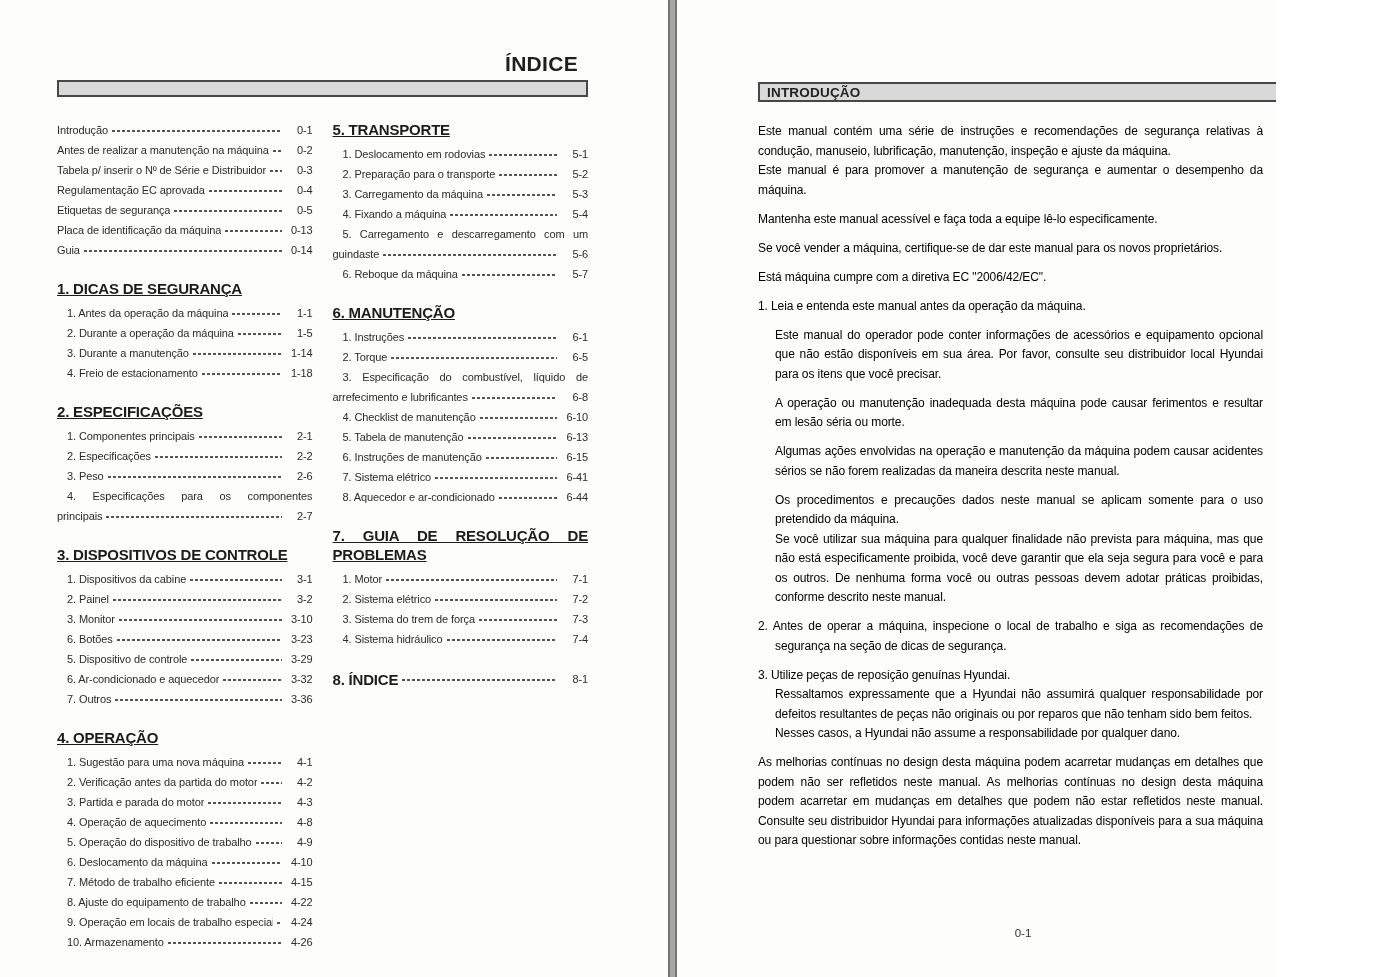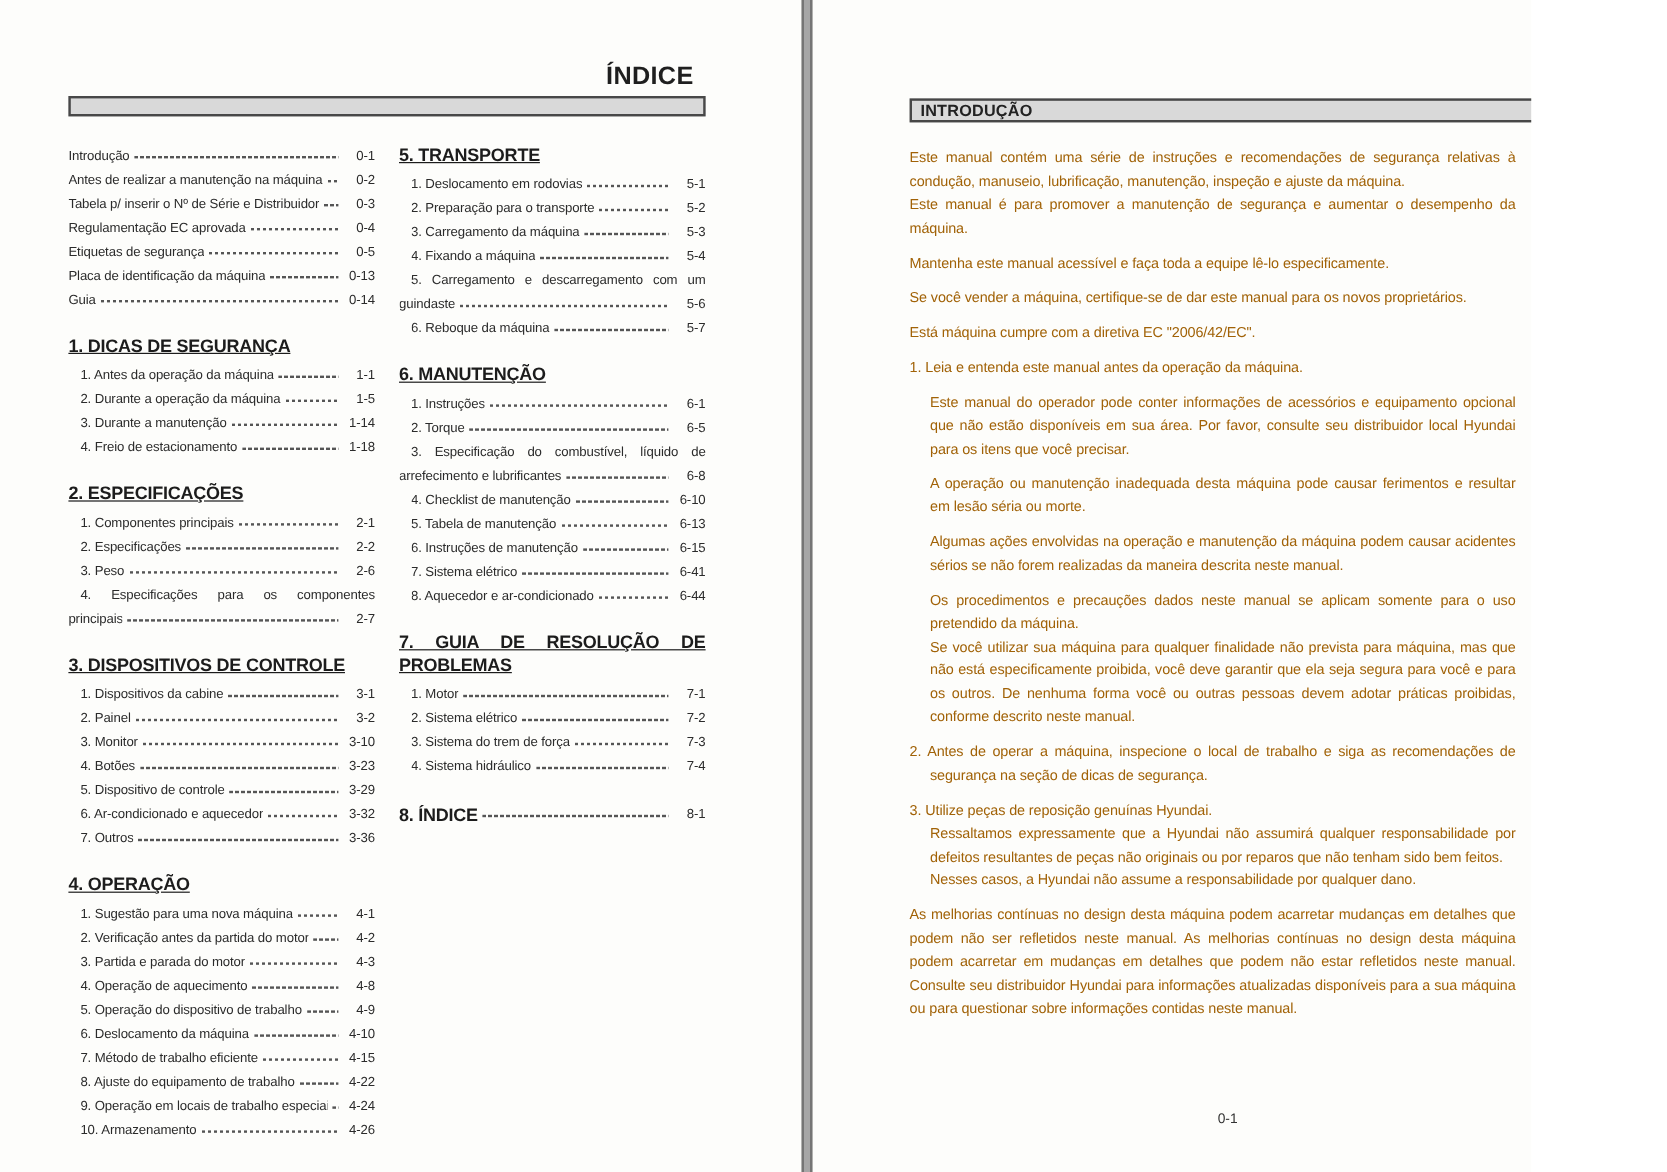--- a/index.html
+++ b/index.html
@@ -44,21 +44,21 @@
   }
   
   .right-page{position:absolute;left:758px;top:82px;width:530px;}
   .intro-bar{
     box-sizing:border-box;height:20px;background:#d9d9d9;border:2px solid #474747;
     padding:1px 0 0 7px;font-size:13.5px;font-weight:700;line-height:15px;
     letter-spacing:.2px;color:#222;
   }
   .intro-body{
     width:505px;margin-top:20px;font-size:12px;line-height:19.5px;
-    text-align:justify;letter-spacing:-.1px;color:#a16207;
+    text-align:justify;letter-spacing:-.1px;color:#000000;
   }
   .block{margin-bottom:9.5px;}
   .block.num{padding-left:17px;}
   .block.num > .part:first-child{text-indent:-17px;}
   .block.sub{padding-left:17px;}
   .page-num{
     position:absolute;left:993px;top:927px;width:60px;text-align:center;
     font-size:11.5px;color:#333;
   }
 </style>
@@ -167,21 +167,21 @@
               <span class="toc-label">2. Painel</span>
               <span class="leader"></span>
               <span class="toc-page">3-2</span>
             </div>
             <div class="toc-row ind">
               <span class="toc-label">3. Monitor</span>
               <span class="leader"></span>
               <span class="toc-page">3-10</span>
             </div>
             <div class="toc-row ind">
-              <span class="toc-label">4. Botões</span>
+              <span class="toc-label">6. Botões</span>
               <span class="leader"></span>
               <span class="toc-page">3-23</span>
             </div>
             <div class="toc-row ind">
               <span class="toc-label">5. Dispositivo de controle</span>
               <span class="leader"></span>
               <span class="toc-page">3-29</span>
             </div>
             <div class="toc-row ind">
               <span class="toc-label">6. Ar-condicionado e aquecedor</span>

